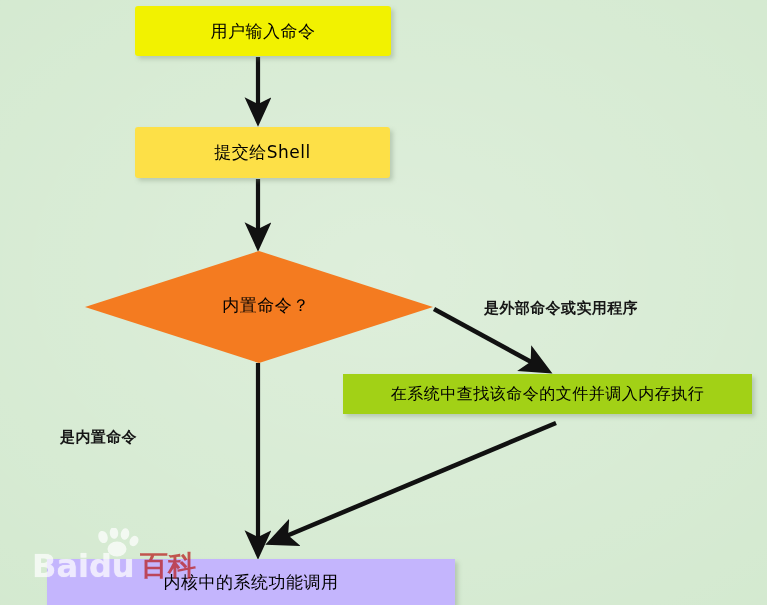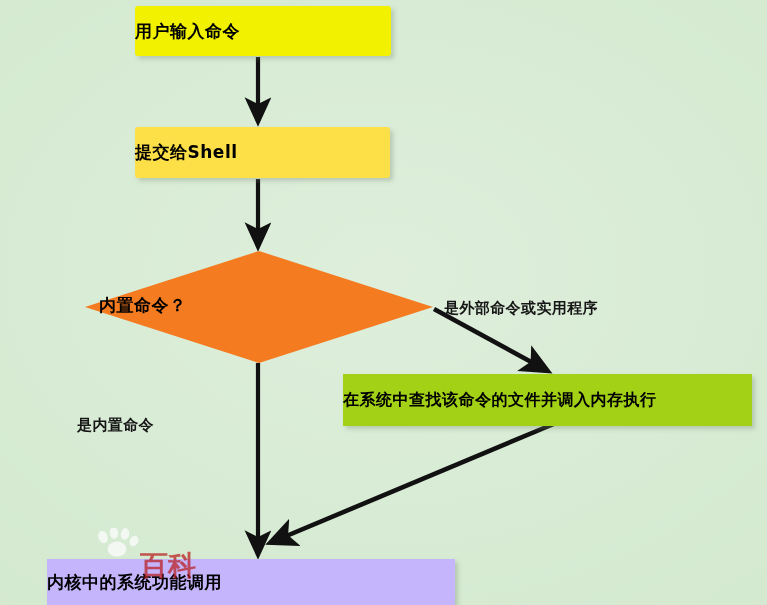--- a/index.html
+++ b/index.html
@@ -20,23 +20,24 @@
     position: absolute;
     left: 0; top: 0; right: 0; bottom: 0;
     background:
       radial-gradient(ellipse 120% 110% at 50% 45%, rgba(255,255,255,0.25) 0%, rgba(255,255,255,0.0) 70%);
     pointer-events: none;
   }
   .node {
     position: absolute;
     display: flex;
     align-items: center;
+    justify-content: center;
     box-sizing: border-box;
     color: #000;
-    font-weight: bold;
+    font-weight: normal;
     letter-spacing: 0.5px;
     text-align: center;
     line-height: 1.1;
   }
   .node .lbl { display: block; }
 
   
   #node-user-input {
     left: 135px; top: 6px;
     width: 256px; height: 50px;
@@ -71,21 +72,21 @@
   }
   #node-decision .lbl {
     position: relative;
     z-index: 2;
     margin-top: -4px;
     margin-left: 14px;
   }
   
   #node-search-exec {
     left: 343px; top: 374px;
-    width: 409px; height: 52px;
+    width: 409px; height: 40px;
     background: #a2d116;
     font-size: 16px;
     box-shadow: 3px 3px 4px rgba(120,140,115,0.35);
   }
   
   #node-kernel-call {
     left: 47px; top: 559px;
     width: 408px; height: 46px;
     background: #c4b5fd;
     font-size: 17px;
@@ -94,22 +95,22 @@
 
   
   .edge-label {
     position: absolute;
     color: #161616;
     font-weight: bold;
     font-size: 15px;
     white-space: nowrap;
     letter-spacing: 0.4px;
   }
-  #edge-label-external { left: 444px; top: 299px; }
-  #edge-label-builtin  { left: 60px;  top: 416px; margin-left: 17px; }
+  #edge-label-external { left: 484px; top: 299px; }
+  #edge-label-builtin  { left: 60px;  top: 428px; }
 
   
   #arrow-layer {
     position: absolute;
     left: 0; top: 0;
     width: 767px; height: 605px;
     pointer-events: none;
   }
 
   
@@ -196,16 +197,17 @@
   <div class="edge-label" id="edge-label-builtin">是内置命令</div>
 
   <div id="baidu-watermark">
     <svg class="paw" viewBox="0 0 46 30" xmlns="http://www.w3.org/2000/svg">
       <ellipse cx="9" cy="9" rx="4.6" ry="6.2" fill="#ffffff" transform="rotate(-18 9 9)"></ellipse>
       <ellipse cx="20" cy="5" rx="4.2" ry="5.8" fill="#ffffff" transform="rotate(-6 20 5)"></ellipse>
       <ellipse cx="31" cy="6" rx="4.2" ry="5.8" fill="#ffffff" transform="rotate(10 31 6)"></ellipse>
       <ellipse cx="40" cy="13" rx="4.2" ry="5.4" fill="#ffffff" transform="rotate(26 40 13)"></ellipse>
       <ellipse cx="23" cy="21" rx="9.5" ry="7.5" fill="#ffffff"></ellipse>
     </svg>
+    <div class="wm-text">Baidu</div>
     <div class="wm-cn">百科</div>
   </div>
 
 </div>
 
 </body></html>

